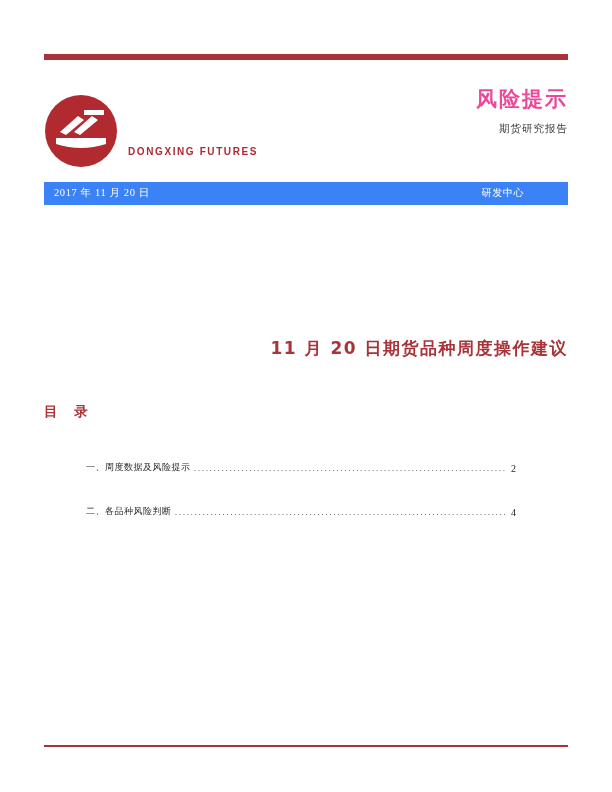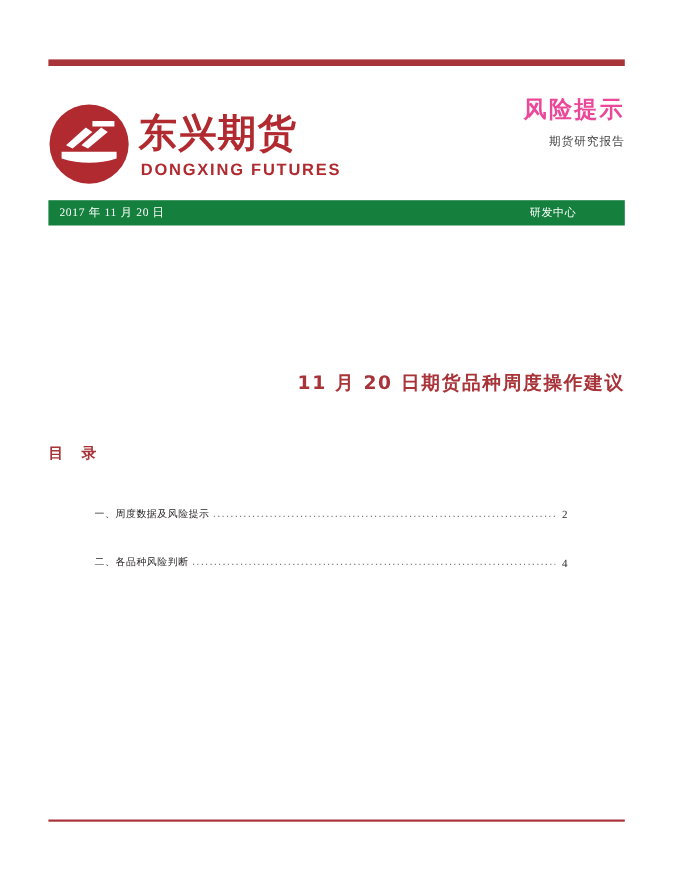--- a/index.html
+++ b/index.html
@@ -66,21 +66,21 @@
     color: #b02a30;
     letter-spacing: 1px;
     line-height: 44px;
     white-space: nowrap;
   }
   .logo-text-en {
     position: absolute;
     left: 84px;
     top: 52px;
     font-family: "Liberation Sans", sans-serif;
-    font-size: 15px;
+    font-size: 10px;
     font-weight: bold;
     color: #b02a30;
     letter-spacing: 1.6px;
     white-space: nowrap;
   }
 
   .header-right {
     position: absolute;
     right: 0px;
     top: 18px;
@@ -105,21 +105,21 @@
     white-space: nowrap;
   }
 
   
   .date-bar {
     position: absolute;
     left: 44px;
     top: 182px;
     width: 524px;
     height: 23px;
-    background: #15803d;
+    background: #3b82f6;
     color: #ffffff;
   }
   .date-bar .date-text {
     position: absolute;
     left: 10px;
     top: 4px;
     font-family: "Liberation Serif", serif;
     font-size: 10.5px;
     letter-spacing: 0.6px;
     white-space: nowrap;
@@ -223,21 +223,20 @@
     <div class="logo-wrap">
       <div class="logo-mark">
         <svg width="74" height="74" viewBox="0 0 74 74" xmlns="http://www.w3.org/2000/svg">
           <circle cx="37" cy="37" r="36" fill="#b02a30"></circle>
           <path d="M12 44 L62 44 L62 50 Q37 58 12 50 Z" fill="#ffffff"></path>
           <path d="M16 38 L34 22 L40 26 L22 41 Z" fill="#ffffff"></path>
           <path d="M30 38 L48 22 L54 26 L36 41 Z" fill="#ffffff"></path>
           <path d="M40 16 L60 16 L60 21 L40 21 Z" fill="#ffffff"></path>
         </svg>
       </div>
-      <div class="logo-text-cn">东兴期货</div>
       <div class="logo-text-en">DONGXING FUTURES</div>
     </div>
 
     <div class="header-right">
       <div class="header-title">风险提示</div>
       <div class="header-sub">期货研究报告</div>
     </div>
 
   </div>
 

